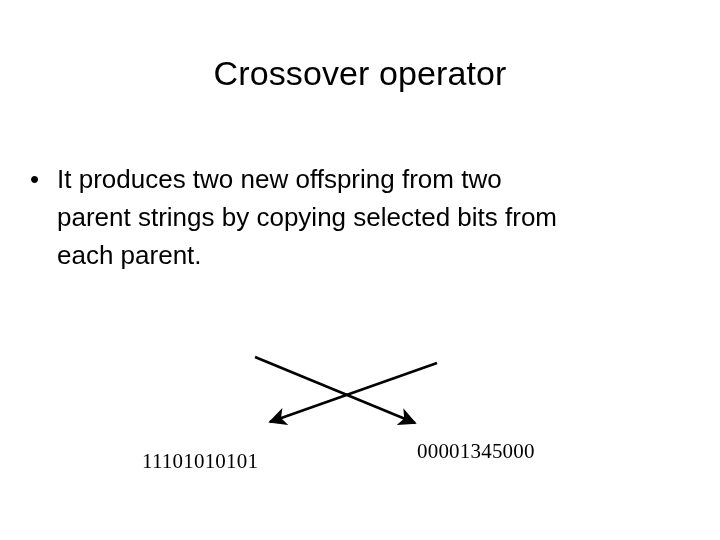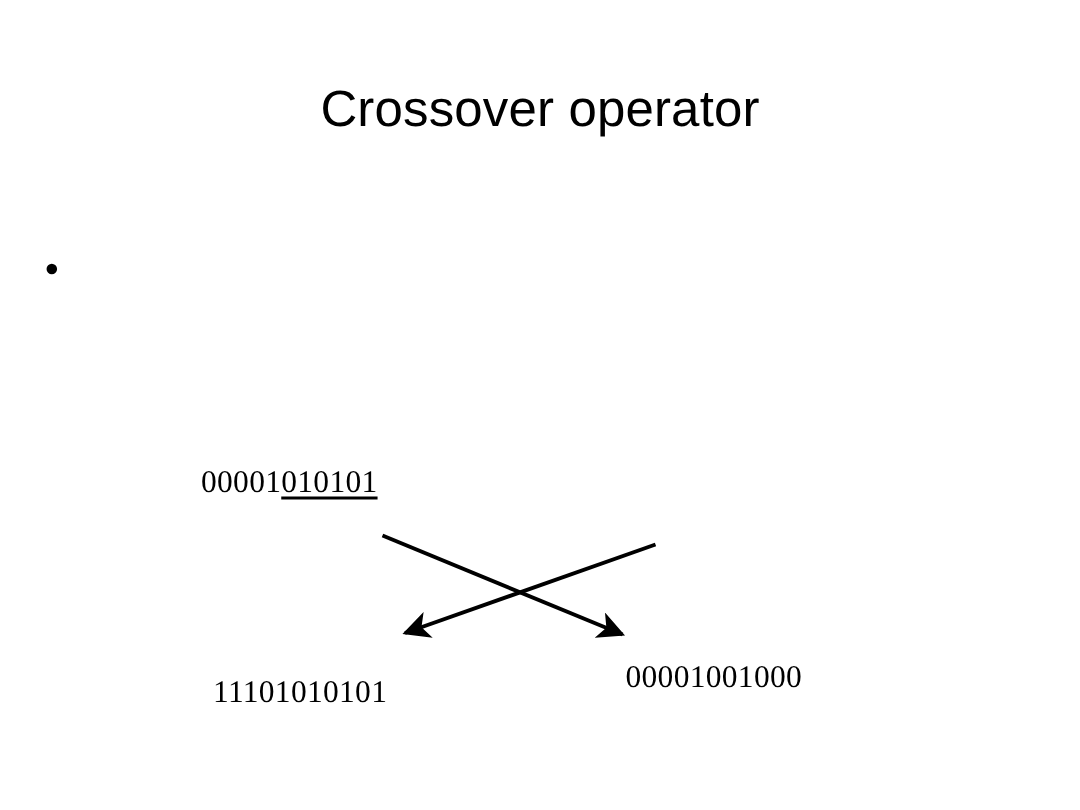--- a/index.html
+++ b/index.html
@@ -106,36 +106,34 @@
 </head>
 <body>
 
 <div id="slide">
 
   <div id="slide-title">Crossover operator</div>
 
   <ul id="body-list">
     <li class="bullet-item">
       <span class="bullet-marker">•</span>
+      <span class="bullet-text">It produces two new offspring from two parent strings by copying selected bits from each parent.</span>
     </li>
   </ul>
 
   <div id="crossover-diagram">
 
-    <div class="bitstring" id="parent-a">
-      <span>00001</span><span class="seg-marked">010101</span><span></span>
-    </div>
 
 
     <div class="bitstring" id="child-a">
       <span>11101010101</span>
     </div>
 
     <div class="bitstring" id="child-b">
-      <span>00001001000</span>
+      <span>00001345000</span>
     </div>
 
     <svg id="crossover-arrows" viewBox="0 0 720 185">
       <defs>
         <marker id="ah-right" viewBox="0 0 10 10" refX="9" refY="5" markerWidth="7" markerHeight="7" orient="auto-start-reverse">
           <path d="M 0 0 L 10 5 L 0 10 L 2.6 5 z" fill="#000000"></path>
         </marker>
         <marker id="ah-left" viewBox="0 0 10 10" refX="9" refY="5" markerWidth="7" markerHeight="7" orient="auto-start-reverse">
           <path d="M 0 0 L 10 5 L 0 10 L 2.6 5 z" fill="#000000"></path>
         </marker>

